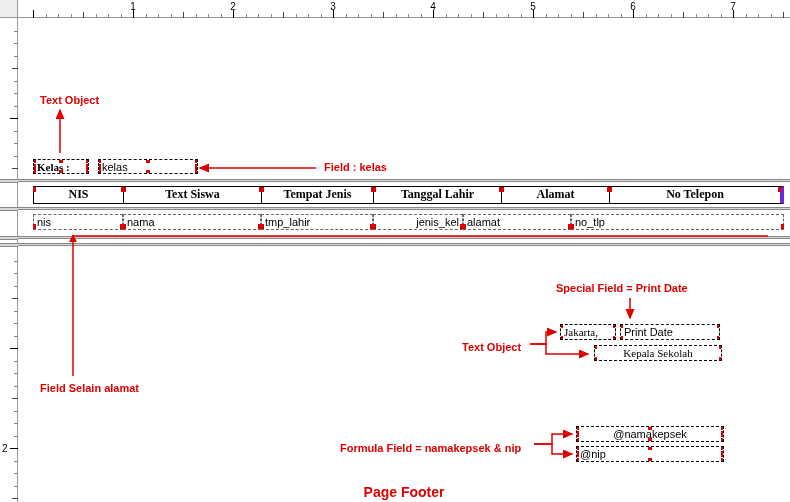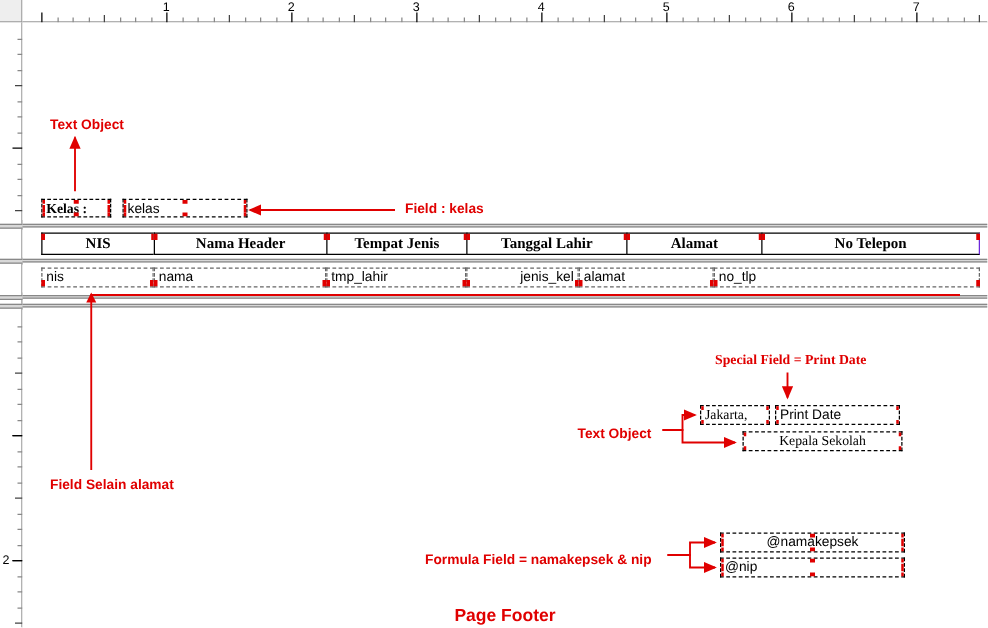--- a/index.html
+++ b/index.html
@@ -68,21 +68,21 @@
   .obj .sw{left:-2px;bottom:-3px}.obj .s{left:50%;bottom:-3px;margin-left:-2px}.obj .se{right:-2px;bottom:-3px}
   .redsel .handle{background:#e00000}
   .col-row {
     position:absolute; left:15px; right:6px; display:flex; height:18px;
   }
   .col-cell {
     border:1px solid #000; border-right:none; font-weight:bold; text-align:center;
     font-family:"Times New Roman",serif; font-size:12px; height:18px; line-height:15px;
     position:relative; background:#fff;
   }
-  .col-cell:last-child{border-right:1px solid #6d28d9;}
+  .col-cell:last-child{border-right:4px solid #6d28d9;}
   .col-cell.u { text-decoration:underline; }
   .col-cell .mini{position:absolute;width:3px;height:5px;background:#e00000;}
   .col-cell .mnw{left:-1px;top:0}.col-cell .mne{right:-1px;top:0}
   .dat-row {
     position:absolute; left:15px; right:6px; display:flex; height:16px;
   }
   .dat-cell {
     border:1px dashed #666; border-right:1px dashed #666; font-size:11px; padding:0 3px;
     position:relative; height:16px; line-height:14px; background:#fff;
   }
@@ -230,21 +230,21 @@
       </div>
 
       <div class="anno" style="left:306px; top:143px;">Field : kelas</div>
     </div>
 
     <div class="band-edge" style="top:161px;"></div>
 
     <div class="section" style="top:166px; height:22px;">
       <div class="col-row" style="top:2px;">
         <div class="col-cell" style="flex:0 0 90px"><span>NIS</span><span class="mini mnw"></span><span class="mini mne"></span></div>
-        <div class="col-cell" style="flex:0 0 138px"><span>Nama Header</span><span class="mini mnw"></span><span class="mini mne"></span></div>
+        <div class="col-cell" style="flex:0 0 138px"><span>Text Siswa</span><span class="mini mnw"></span><span class="mini mne"></span></div>
         <div class="col-cell" style="flex:0 0 112px"><span>Tempat Jenis</span><span class="mini mnw"></span><span class="mini mne"></span></div>
         <div class="col-cell" style="flex:0 0 128px"><span>Tanggal Lahir</span><span class="mini mnw"></span><span class="mini mne"></span></div>
         <div class="col-cell" style="flex:0 0 108px"><span>Alamat</span><span class="mini mnw"></span><span class="mini mne"></span></div>
         <div class="col-cell" style="flex:1"><span>No Telepon</span><span class="mini mnw"></span><span class="mini mne"></span></div>
       </div>
     </div>
 
     <div class="band-edge" style="top:189px;"></div>
 
     <div class="section" style="top:194px; height:22px;">
@@ -256,21 +256,21 @@
         <div class="dat-cell" style="flex:0 0 108px"><span>alamat</span><span class="mini" style="left:-1px;bottom:0"></span><span class="mini" style="right:-1px;bottom:0"></span></div>
         <div class="dat-cell" style="flex:1"><span>no_tlp</span><span class="mini" style="left:-1px;bottom:0"></span><span class="mini" style="right:-1px;bottom:0"></span></div>
       </div>
     </div>
 
     <div class="band-edge" style="top:218px;"></div>
     <div class="band-edge" style="top:225px;"></div>
 
     <div class="section" style="top:230px; height:254px;">
 
-      <div class="anno" style="left:554px; top:34px;font-family:Liberation Serif, serif;">Special Field = Print Date</div>
+      <div class="anno" style="left:538px; top:34px;">Special Field = Print Date</div>
       <div class="anno" style="left:444px; top:93px;">Text Object</div>
       <div class="anno" style="left:22px; top:134px;">Field Selain alamat</div>
       <div class="anno" style="left:322px; top:194px;">Formula Field = namakepsek &amp; nip</div>
 
       <div class="obj redsel" style="left:542px; top:76px; width:56px; height:16px; font-family:'Times New Roman',serif;">
         <span>Jakarta,</span>
         <span class="handle nw"></span><span class="handle ne"></span><span class="handle sw"></span><span class="handle se"></span>
       </div>
 
       <div class="obj redsel" style="left:602px; top:76px; width:100px; height:16px;">

